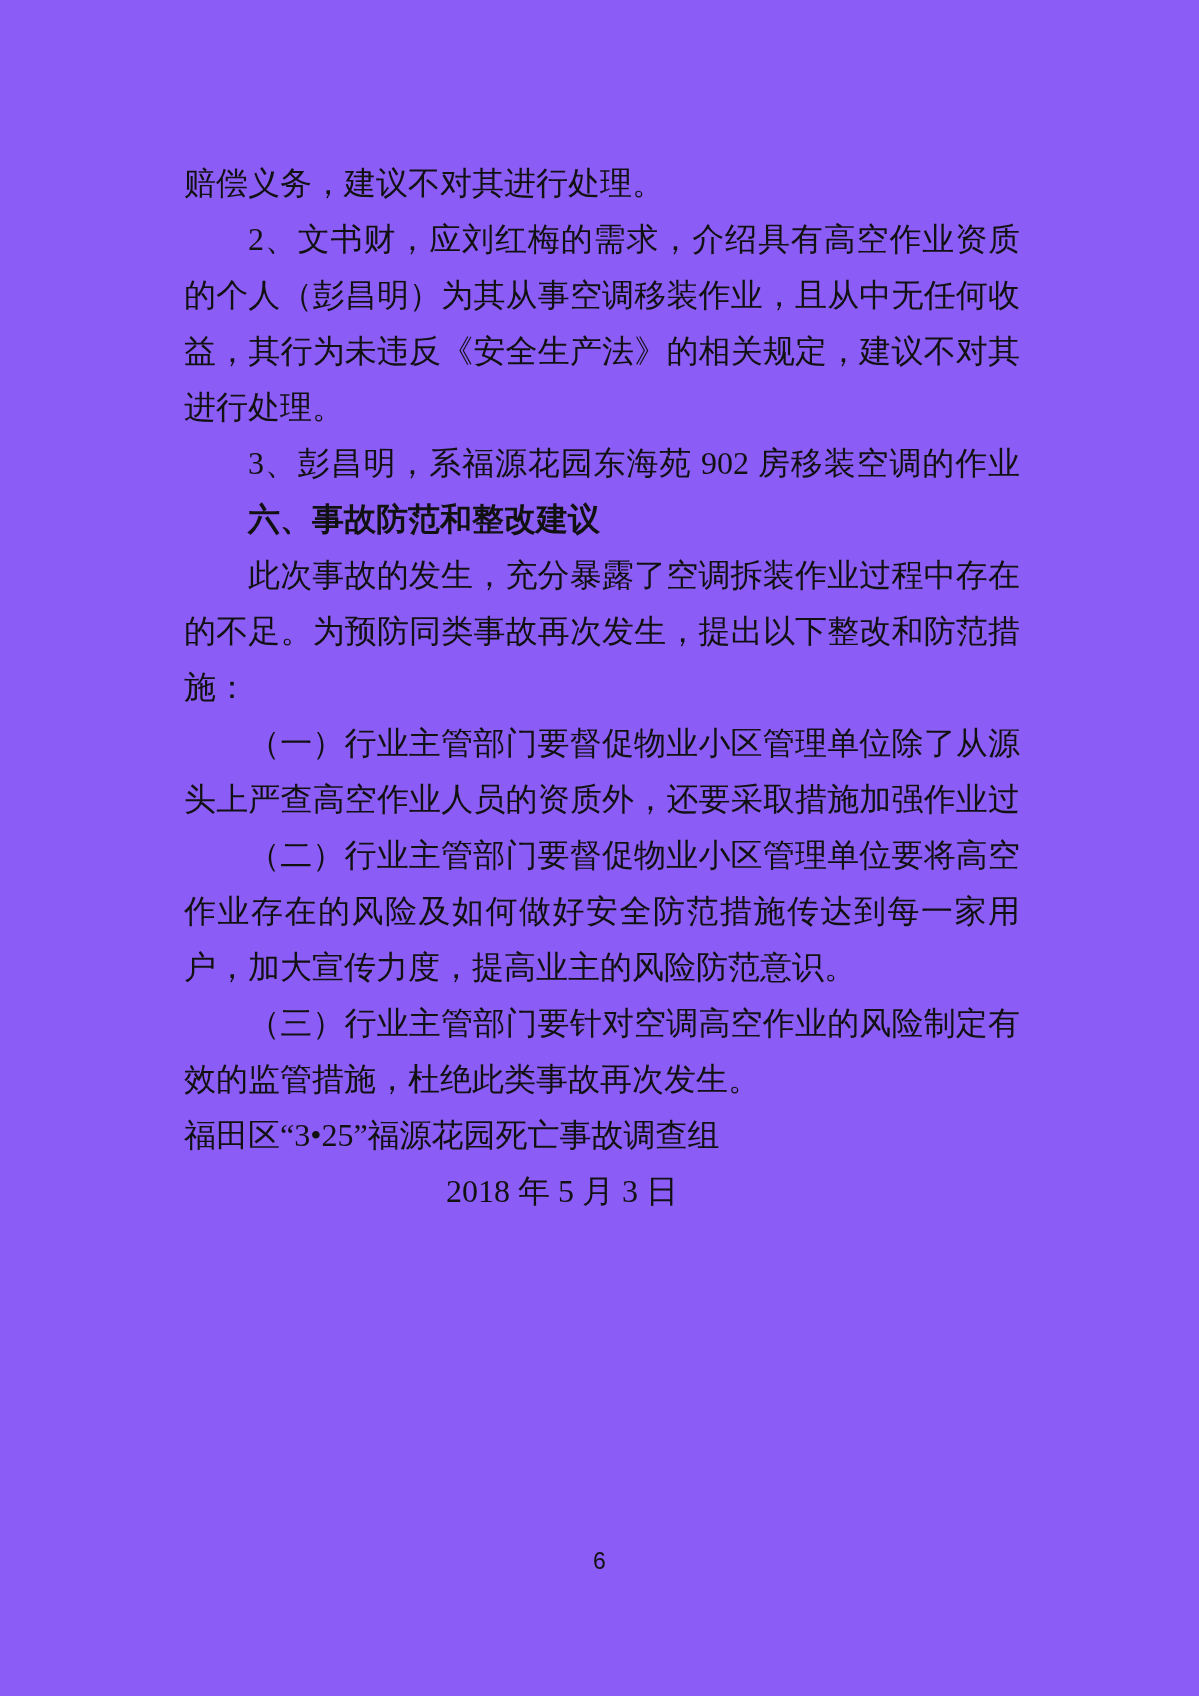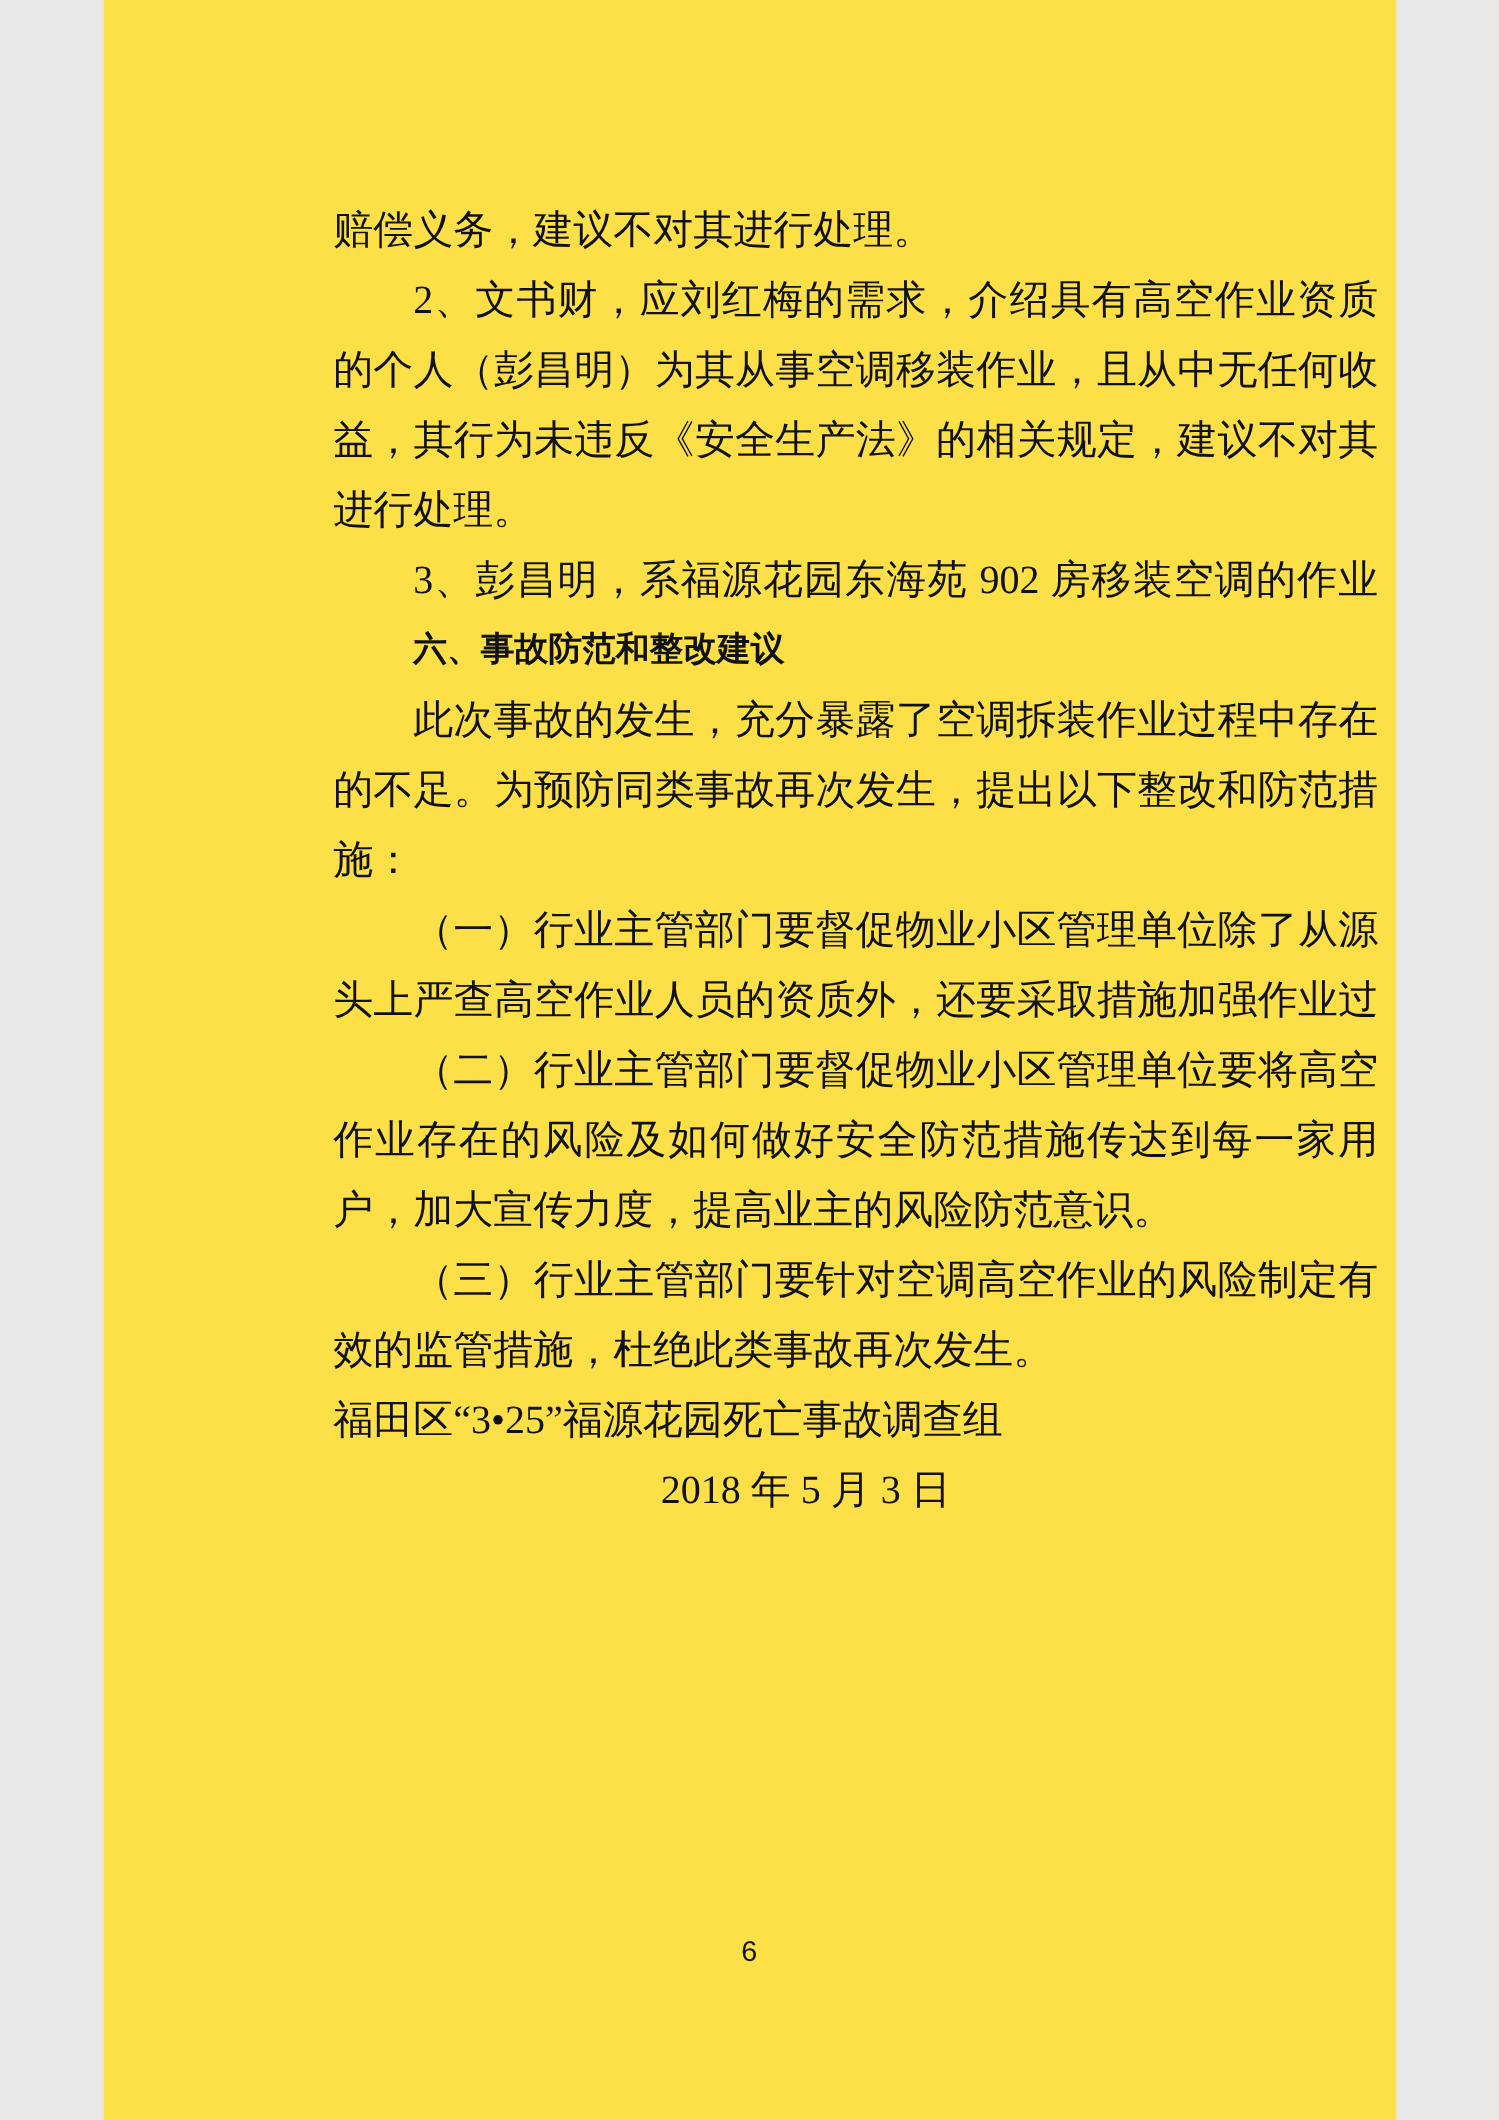--- a/index.html
+++ b/index.html
@@ -2,24 +2,24 @@
 <html><head>
 <meta charset="utf-8">
 <style>
   html, body {
     margin: 0;
     padding: 0;
     background: #e8e8e8;
   }
   .page {
     position: relative;
-    width: 1034px;
+    width: 1199px;
     height: 1696px;
     margin: 0 auto;
-    background: #fde047;
+    background: #8b5cf6;
     font-family: "Liberation Serif", serif;
     color: #111111;
     overflow: hidden;
     text-decoration: underline;
   }
   .text-block {
     position: absolute;
     left: 184px;
     top: 155px;
     width: 836px;
@@ -34,21 +34,21 @@
   .line.justify {
     text-align: justify;
     text-align-last: justify;
   }
   .line.indent {
     text-indent: 64px;
   }
   .line.heading {
     font-family: "Liberation Sans", sans-serif;
     font-weight: bold;
-    font-size: 27px;
+    font-size: 32px;
   }
   .line.signature {
     padding-right: 45px;
   }
   .line.date {
     text-align: center;
     padding-right: 80px;
   }
   .page-number {
     position: absolute;

